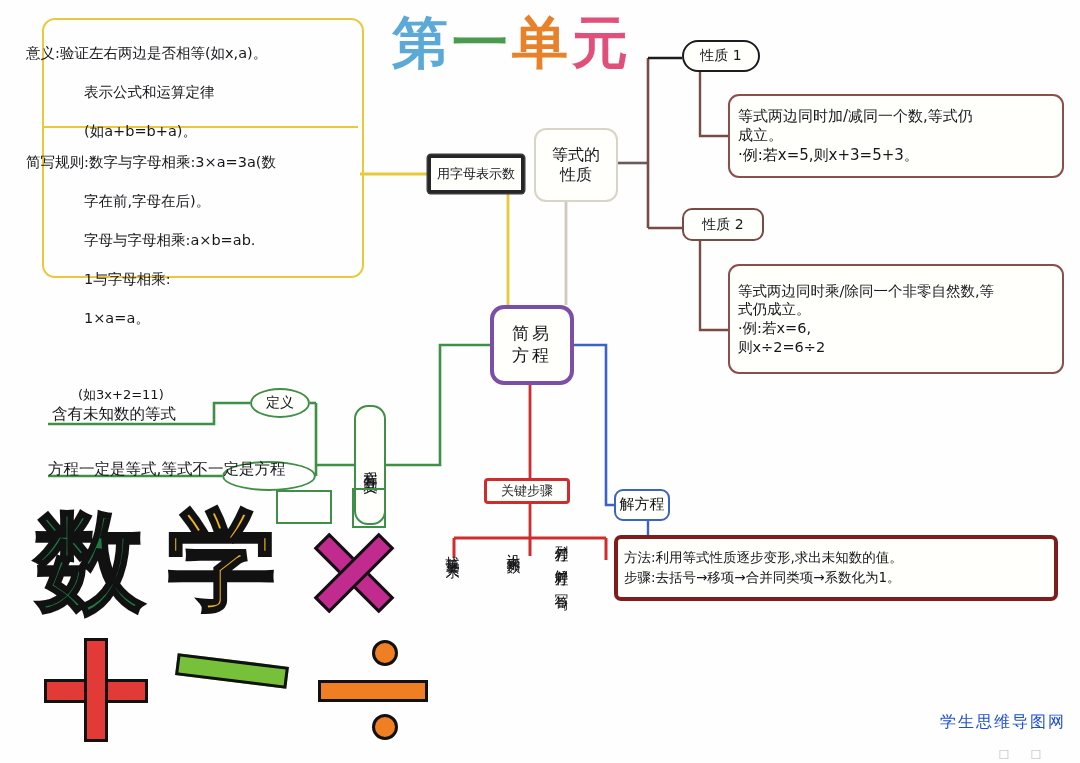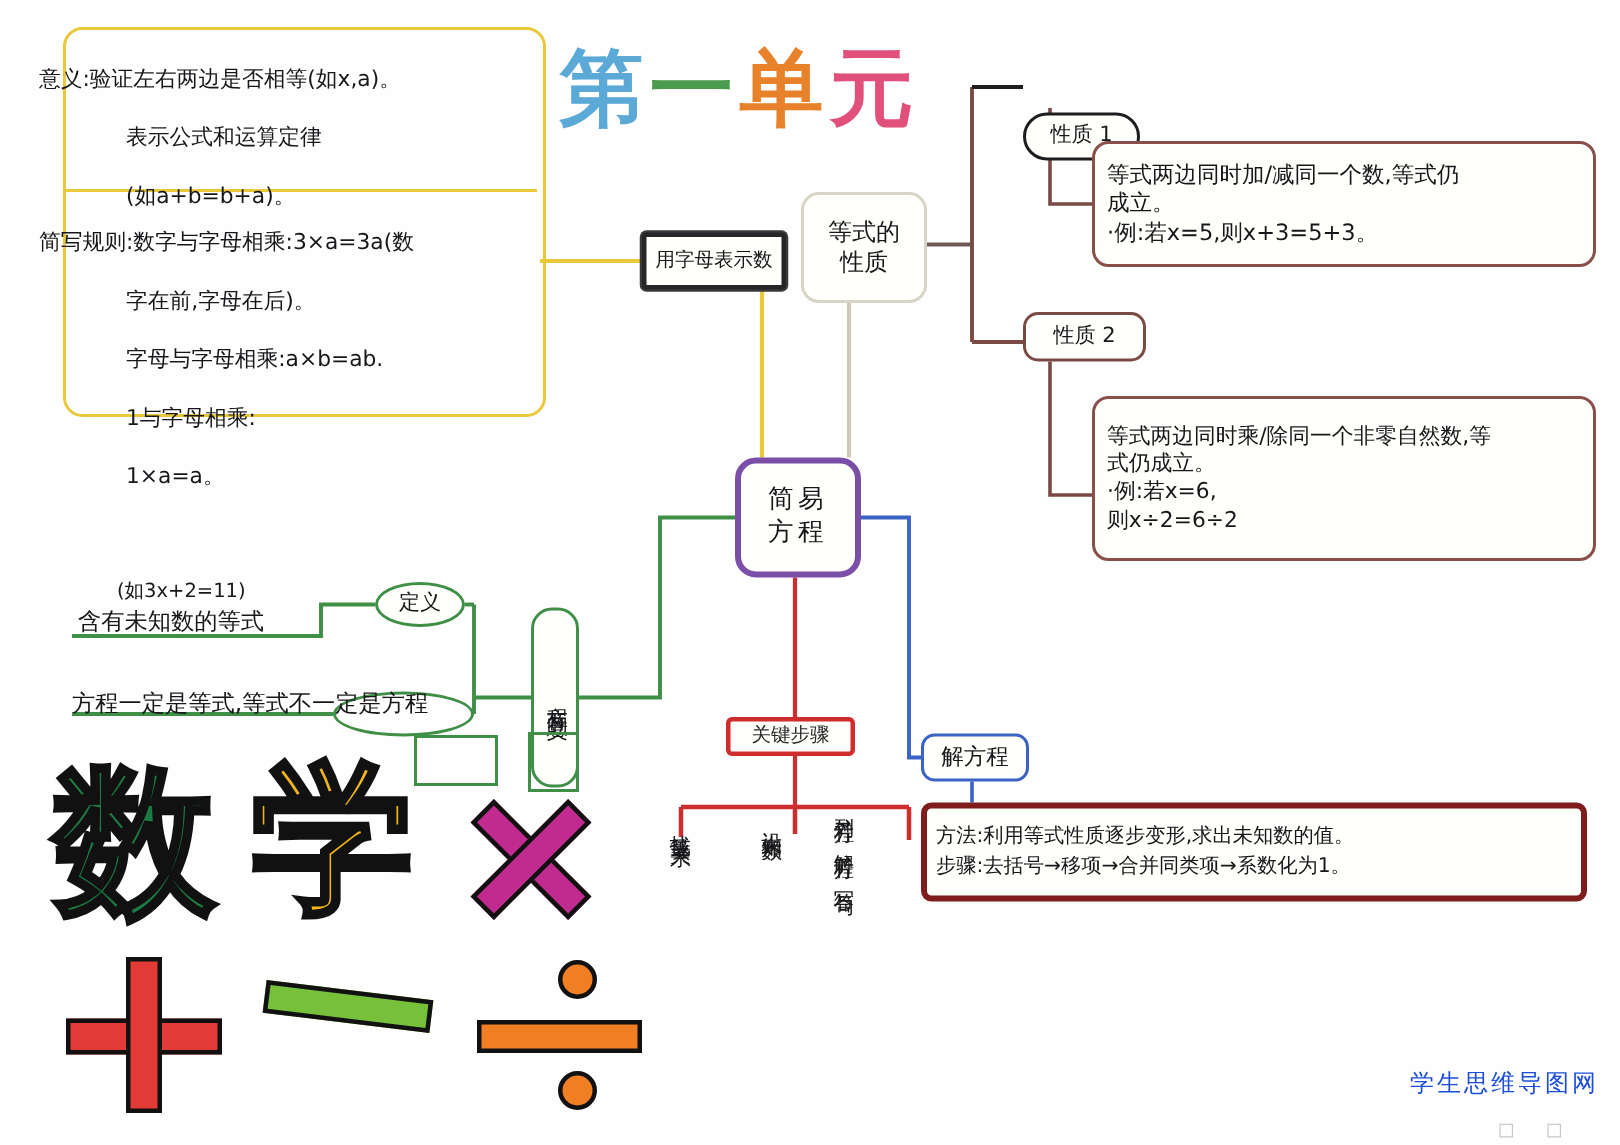--- a/index.html
+++ b/index.html
@@ -62,26 +62,25 @@
   .yel-text-2 {
     left: 26px; top: 133px; width: 336px;
     font-size: 14.5px;
   }
   .hang { display:block; padding-left: 58px; text-indent: 0; }
   .hang0 { display:block; padding-left: 0; }
 
   
   .title {
     position: absolute;
-    left: 373px; top: 6px;
+    left: 392px; top: 6px;
     font-size: 56px;
     letter-spacing: 4px;
     font-weight: 700;
     white-space: nowrap;
-    margin-top: 16px;
   }
   .title span { display: inline-block; }
 
   
   .n-letters {
     left: 428px; top: 155px; width: 96px; height: 38px;
     border: 3.5px solid #262628;
     border-radius: 3px;
     font-size: 13px;
     box-shadow: 0 0 0 1.5px #3a3a3c;
@@ -90,21 +89,20 @@
     left: 534px; top: 128px; width: 84px; height: 74px;
     border: 2.5px solid #d8d5c6;
     border-radius: 12px;
     font-size: 16px;
   }
   .n-prop1 {
     left: 682px; top: 40px; width: 78px; height: 32px;
     border: 2.5px solid #1d1d1f;
     border-radius: 16px;
     font-size: 14px;
-    margin-top: 35px;
   }
   .n-prop2 {
     left: 682px; top: 208px; width: 82px; height: 33px;
     border: 2.5px solid #7a4a44;
     border-radius: 10px;
     font-size: 14px;
   }
   .n-prop1-body {
     left: 728px; top: 94px; width: 336px; height: 84px;
     border: 2px solid #8a4f4a;
@@ -154,21 +152,21 @@
     background: transparent;
   }
   .n-key {
     left: 484px; top: 478px; width: 86px; height: 26px;
     border: 3px solid #cf2d2d;
     border-radius: 4px;
     font-size: 13px;
     color: #2a2a2d;
   }
   .n-solve {
-    left: 614px; top: 489px; width: 72px; height: 32px;
+    left: 614px; top: 489px; width: 56px; height: 32px;
     border: 2.5px solid #3b63c4;
     border-radius: 9px;
     font-size: 15px;
   }
   .n-solve-body {
     left: 614px; top: 535px; width: 444px; height: 66px;
     border: 4px solid #7f1d1d;
     border-radius: 7px;
     font-size: 13.5px;
     justify-content: flex-start;

